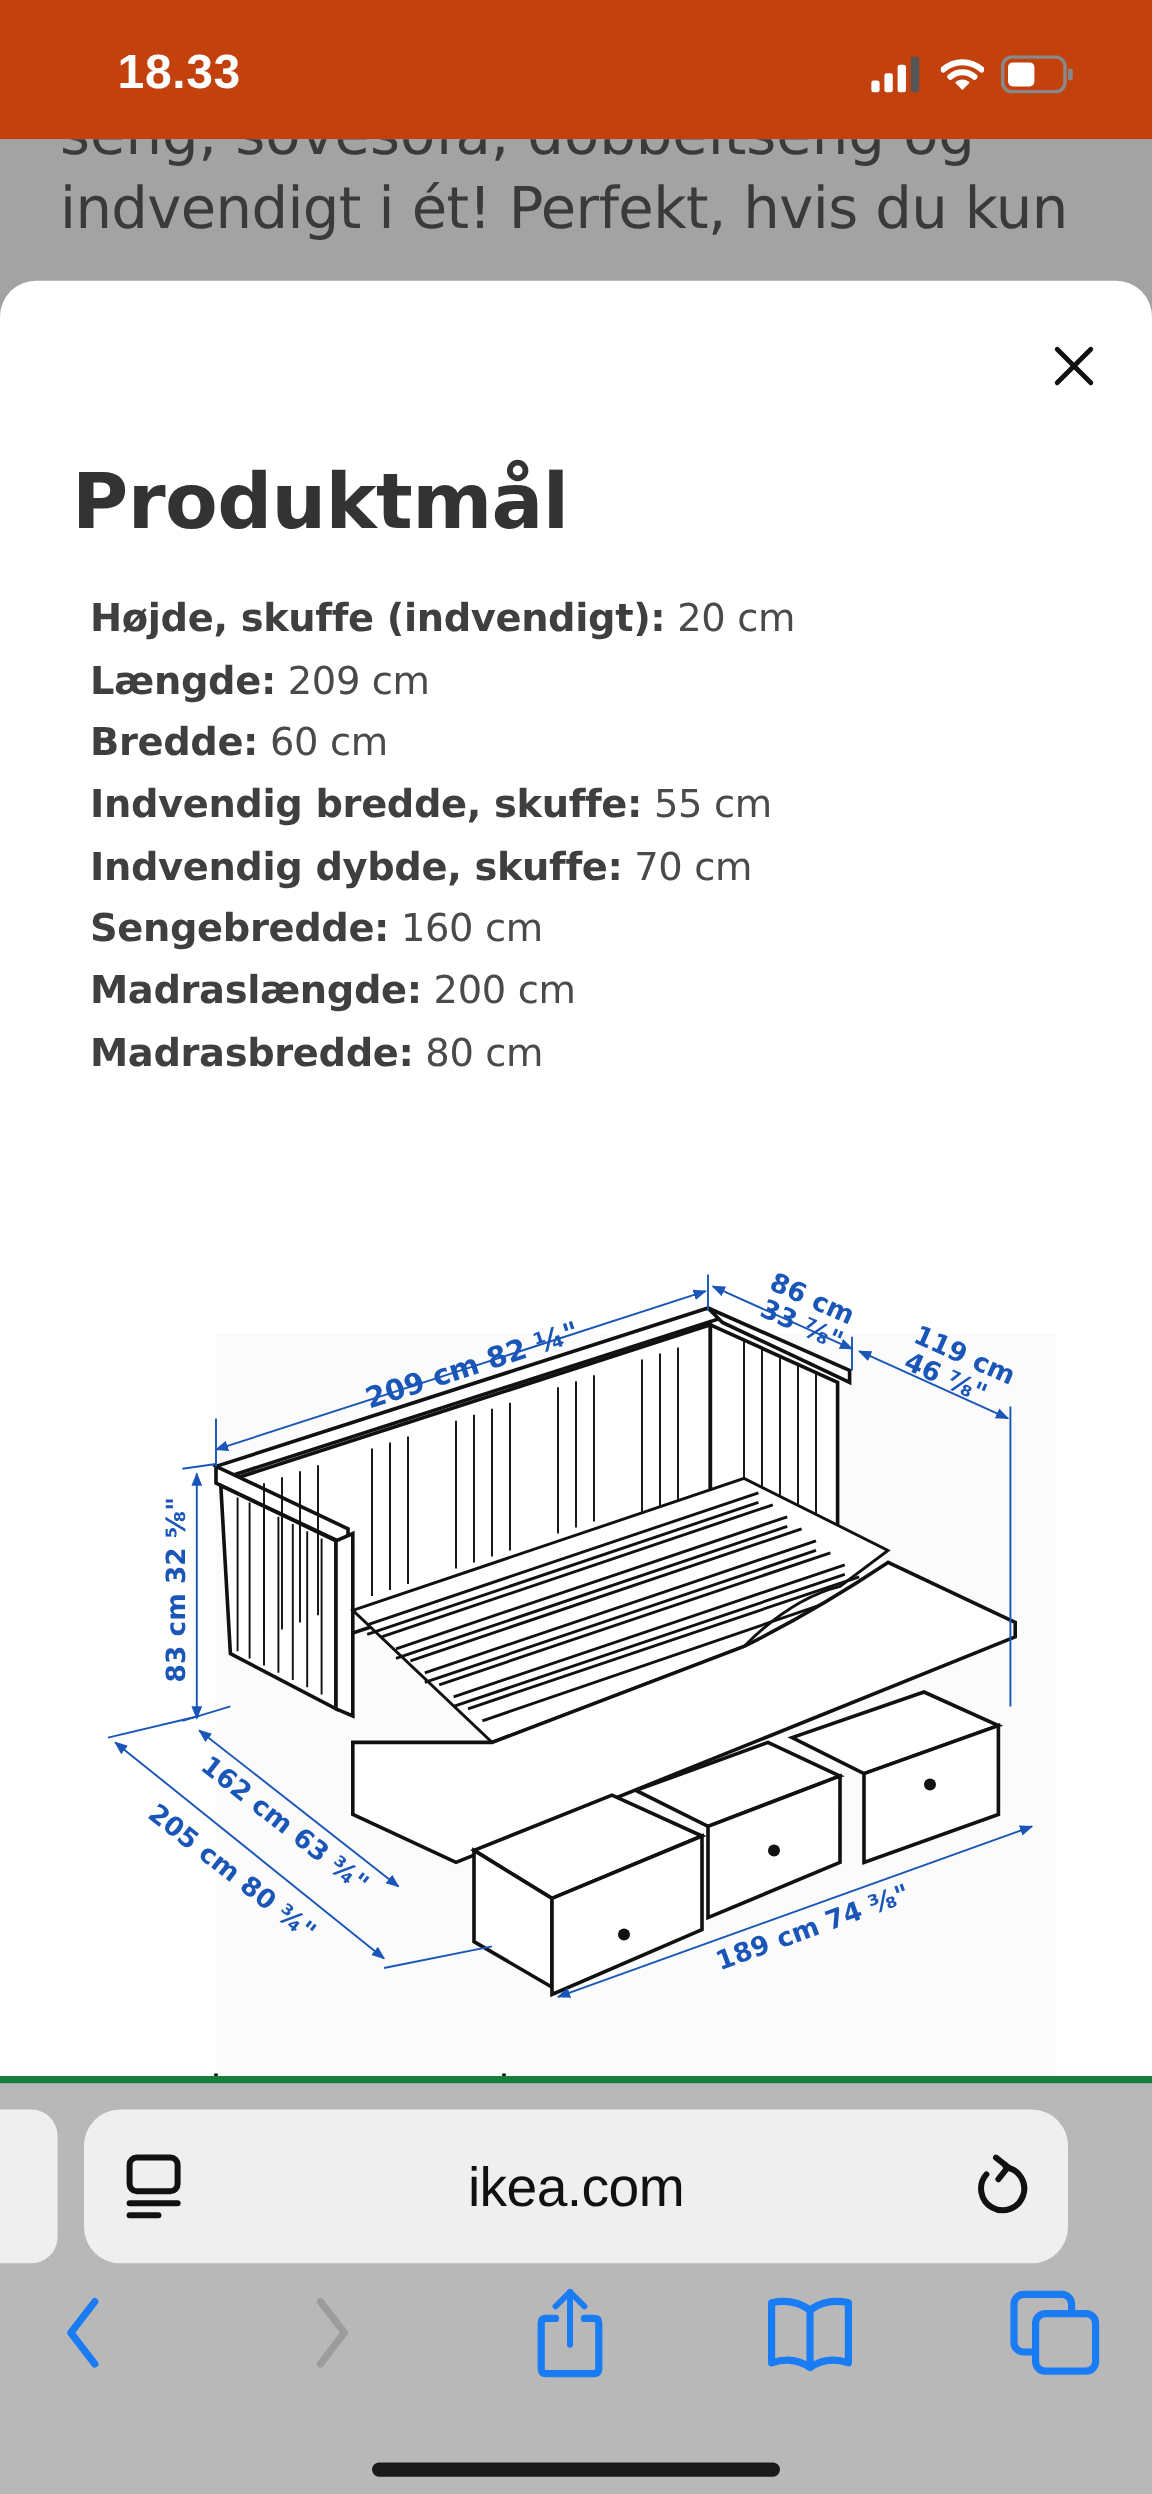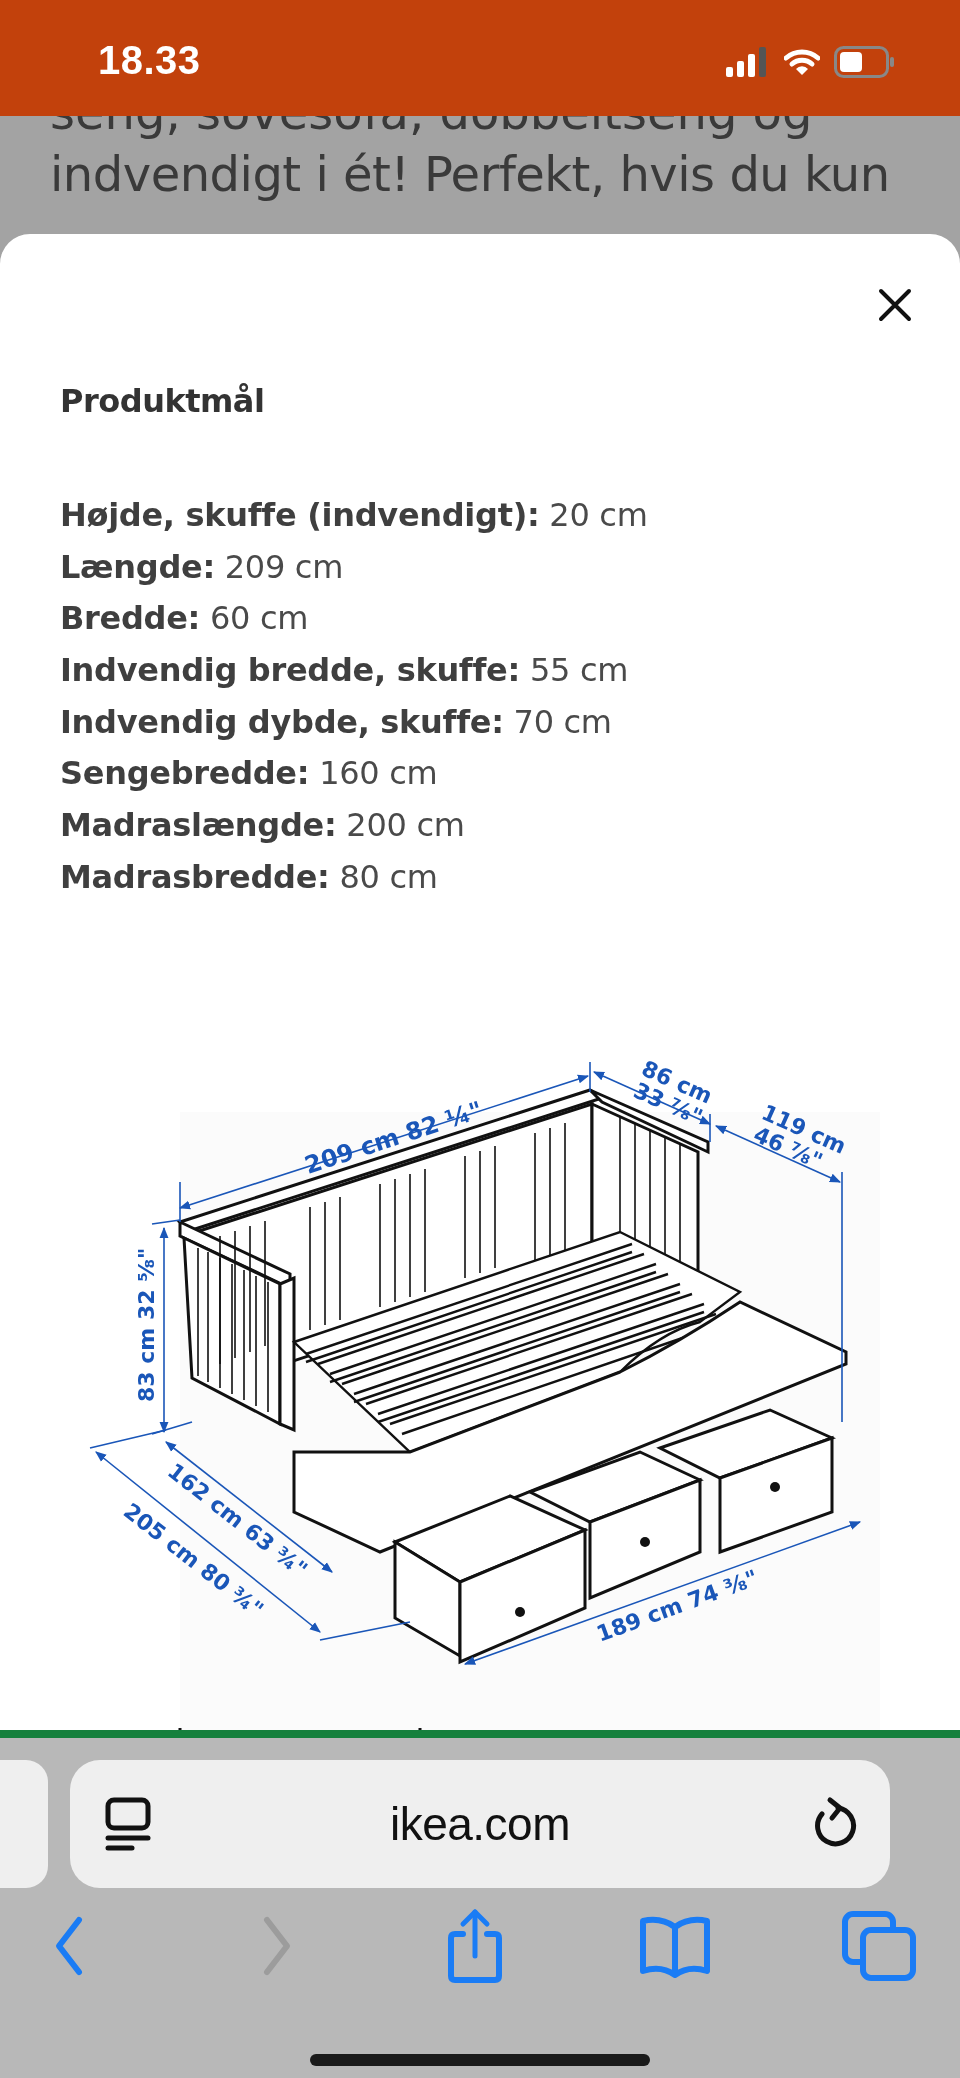--- a/index.html
+++ b/index.html
@@ -12,31 +12,31 @@
   .status-icons { position: absolute; right: 64px; top: 46px; display: flex; align-items: center; gap: 14px; }
 
   
   .bg-page { position: absolute; left: 0; top: 116px; width: 960px; height: 120px; background: #a3a3a3; overflow: hidden; }
   .bg-line1 { position: absolute; left: 50px; top: -32px; font-size: 48px; color: #3a3a3a; white-space: nowrap; }
   .bg-line2 { position: absolute; left: 50px; top: 30px; font-size: 48px; color: #3a3a3a; white-space: nowrap; letter-spacing: -0.5px; }
 
   
   .sheet { position: absolute; left: 0; top: 234px; width: 960px; height: 1500px; background: #fff; border-radius: 30px 30px 0 0; overflow: hidden; }
   .close-btn { position: absolute; right: 40px; top: 46px; width: 50px; height: 50px; display: flex; align-items: center; justify-content: center; cursor: pointer; }
-  .sheet-title { position: absolute; left: 60px; top: 148px; font-size: 32px; font-weight: bold; color: #333; letter-spacing: -0.5px; }
+  .sheet-title { position: absolute; left: 60px; top: 148px; font-size: 64px; font-weight: bold; color: #333; letter-spacing: -0.5px; }
   .dims { position: absolute; left: 60px; top: 256px; }
-  .dim-row { font-size: 32px; color: #444; height: 51.7px; line-height: 51.7px; white-space: nowrap; letter-spacing: -0.3px; }
+  .dim-row { font-size: 32px; color: #444; height: 51.7px; line-height: 51.7px; white-space: nowrap; letter-spacing: -0.3px; margin-left: 15px; }
   .dim-label { font-weight: bold; color: #3f3f3f; }
   .dim-value { color: #4a4a4a; }
 
   .diagram { position: absolute; left: 80px; top: 818px; width: 820px; height: 700px; }
   .diagram svg text { font-family: "DejaVu Sans", sans-serif; font-weight: bold; fill: #1a56b8; }
 
   
-  .safari-bar { position: absolute; left: 0; top: 1730px; width: 960px; height: 348px; background: #b8b8b8; border-top: 8px solid #15803d; }
+  .safari-bar { position: absolute; left: 0; top: 1730px; width: 960px; height: 348px; background: #b8b8b8; border-top: 6px solid #15803d; }
   .prev-tab { position: absolute; left: -40px; top: 22px; width: 88px; height: 128px; background: #efefef; border-radius: 22px; }
   .url-field { position: absolute; left: 70px; top: 22px; width: 820px; height: 128px; background: #efefef; border-radius: 30px; display: flex; align-items: center; justify-content: center; }
   .url-text { font-family: "Liberation Sans", sans-serif; font-size: 46px; color: #111; letter-spacing: -0.5px; }
   .reader-icon { position: absolute; left: 32px; top: 36px; }
   .reload-icon { position: absolute; right: 32px; top: 36px; }
   .toolbar { position: absolute; left: 0; top: 158px; width: 960px; height: 100px; }
   .tb-btn { position: absolute; top: 0; width: 90px; height: 100px; display: flex; align-items: center; justify-content: center; }
   .home-indicator { position: absolute; left: 310px; top: 316px; width: 340px; height: 12px; background: #1a1a1a; border-radius: 6px; }
 </style>
 </head>

